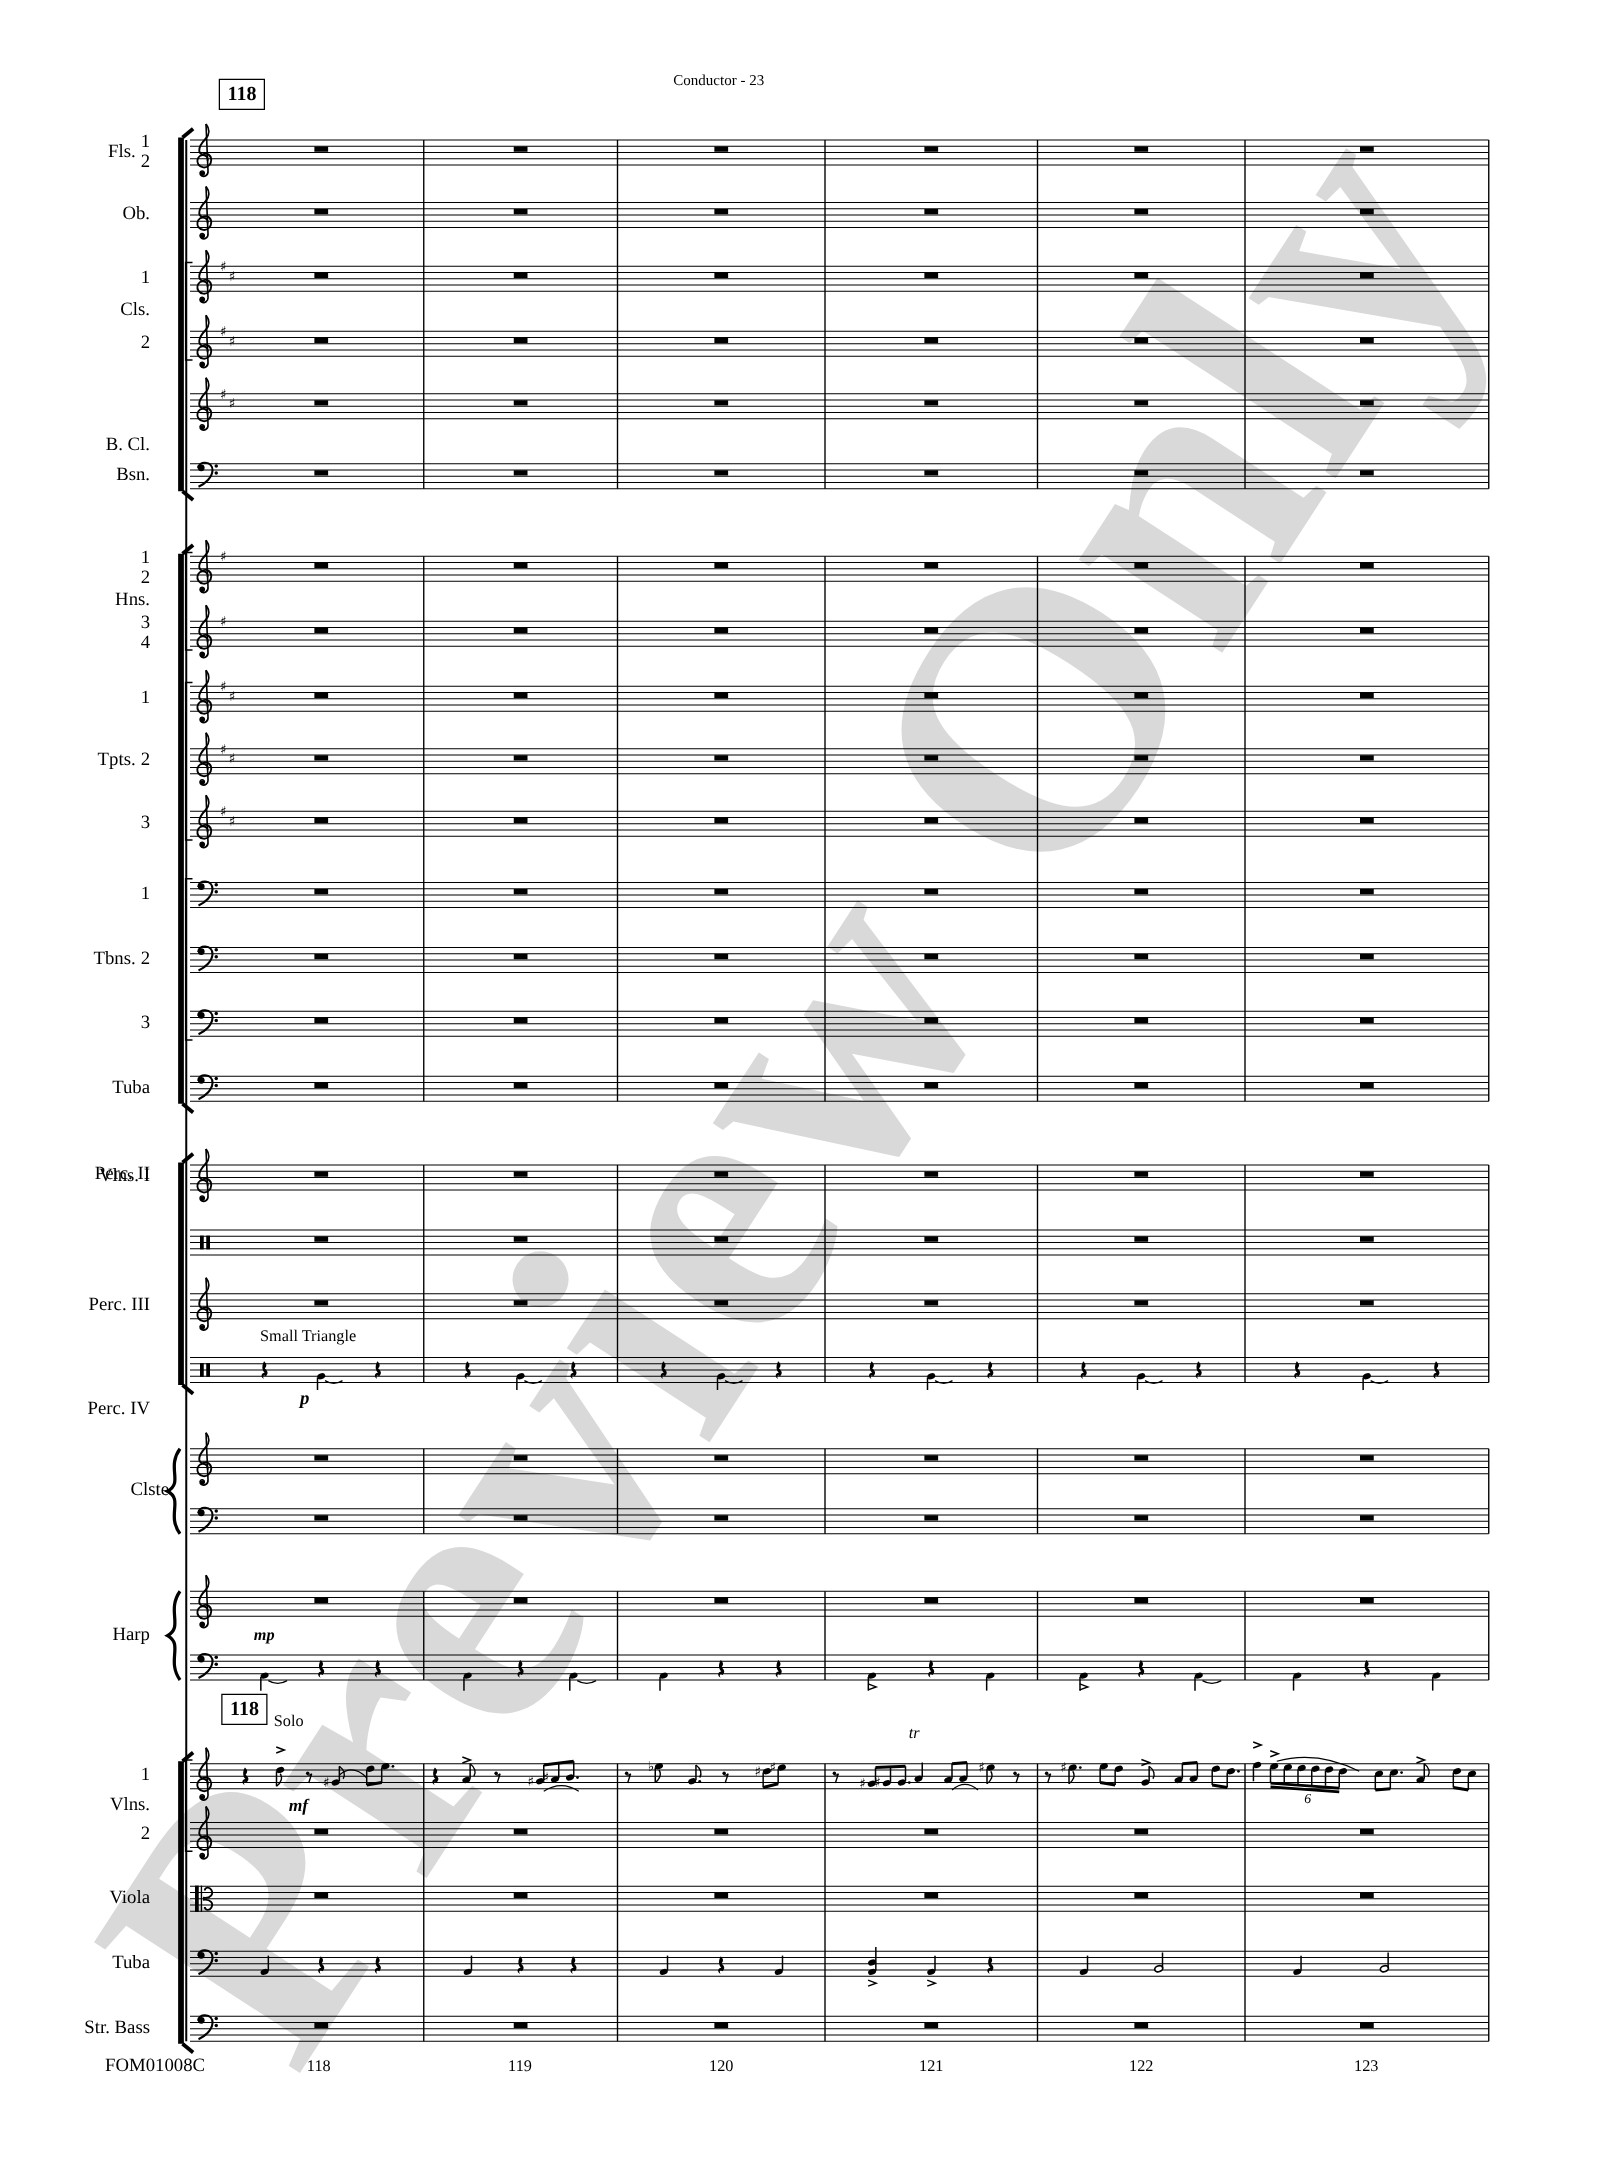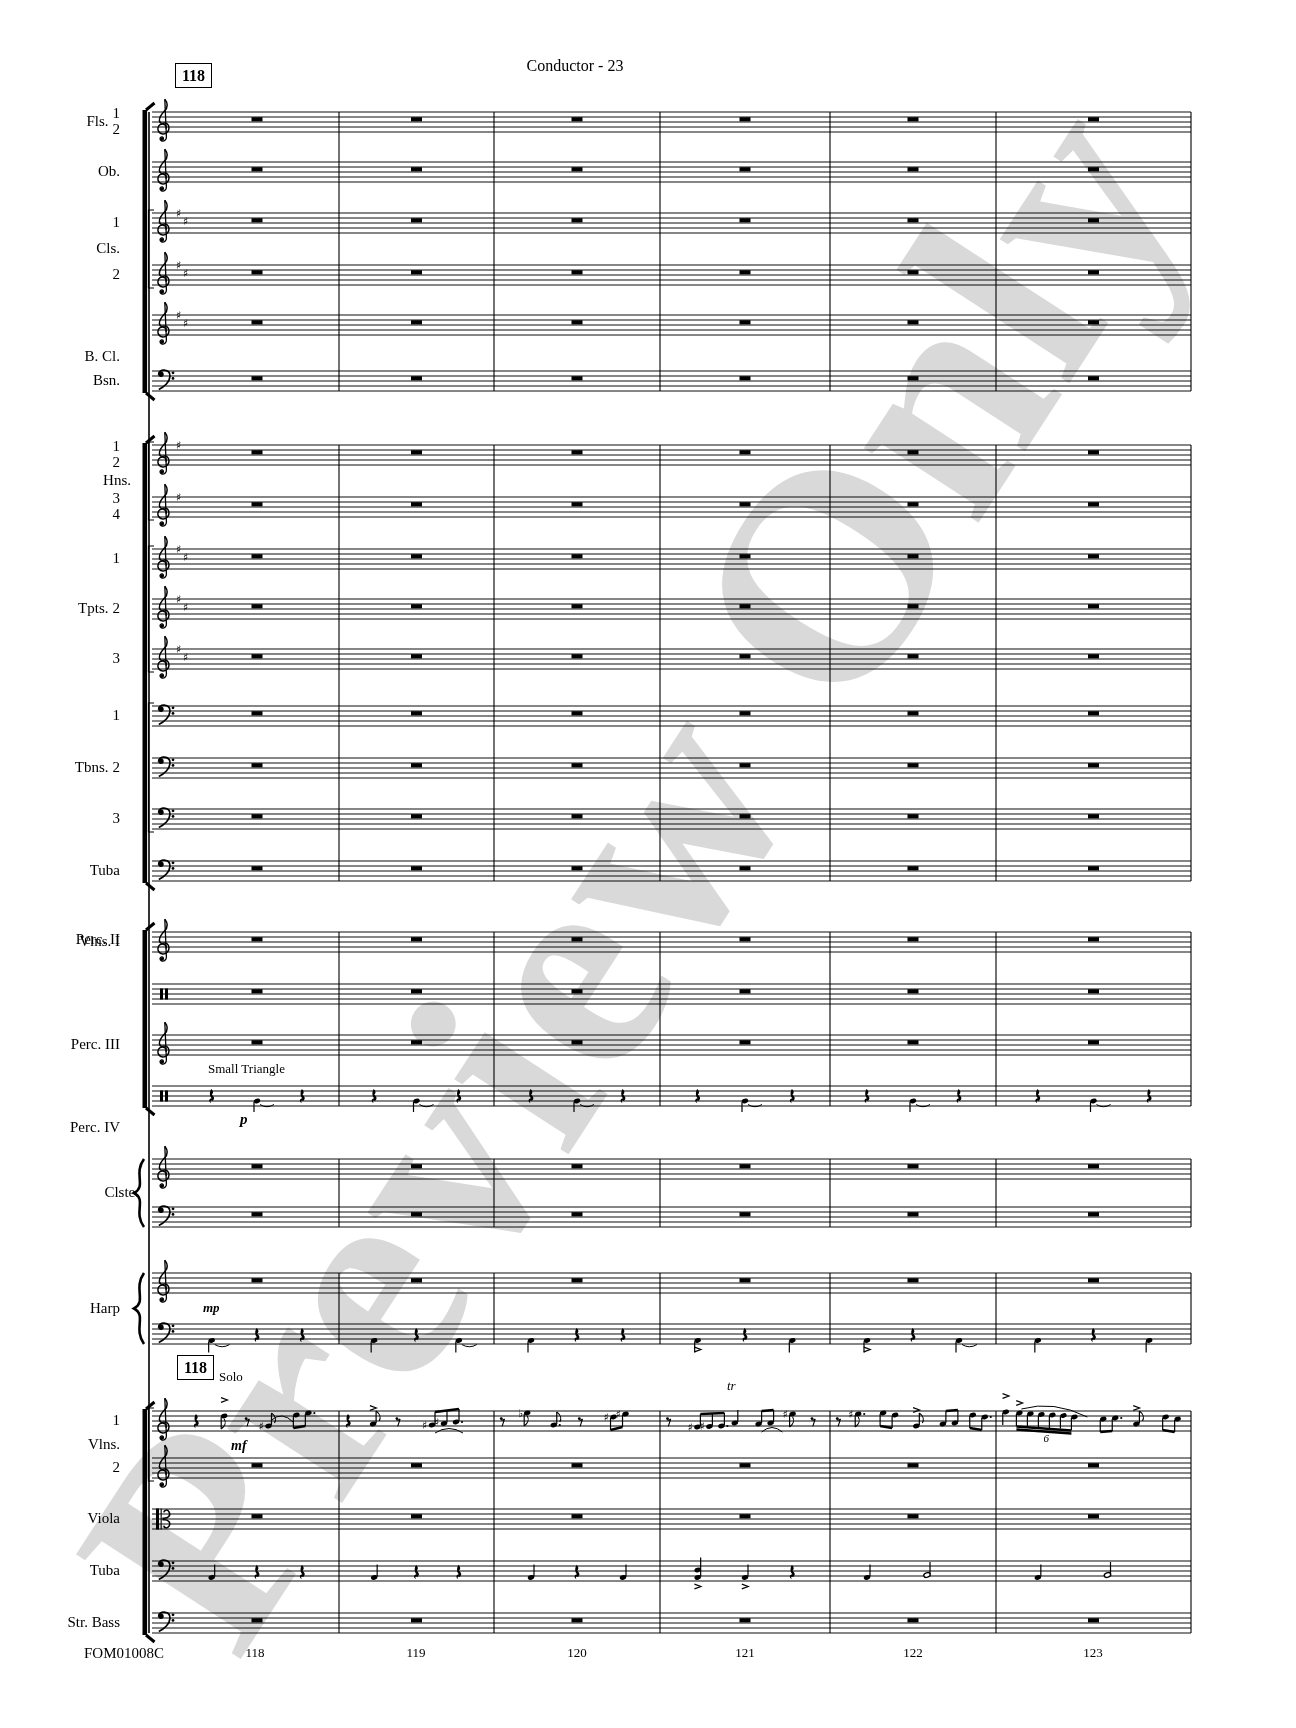--- a/index.html
+++ b/index.html
@@ -4,21 +4,21 @@
 <style>
   html,body{margin:0;padding:0;background:#ffffff;}
   #page{position:relative;width:1296px;height:1728px;background:#fff;overflow:hidden;
         font-family:"Liberation Serif",serif;color:#000;}
   .wm{position:absolute;left:632px;top:872px;z-index:1;white-space:nowrap;
       transform:translate(-50%,-50%) rotate(-57deg);
       font-family:"Liberation Serif",serif;font-weight:bold;font-size:298px;
       letter-spacing:3px;user-select:none;}
   #notation{position:absolute;left:0;top:0;z-index:2;}
   .txt{position:absolute;z-index:3;}
-  #title{left:575px;top:57px;transform:translateX(-50%);font-size:16px;}
+  #title{left:575px;top:57px;transform:translateX(-50%);font-size:12px;}
   .rehearsal{border:1.7px solid #000;font-weight:bold;font-size:16px;line-height:1;
              padding:4px 6px 3px 6px;background:transparent;}
   #rehearsal-top{left:175px;top:63px;}
   #rehearsal-strings{left:177px;top:1355px;}
   .dyn{font-weight:bold;font-style:italic;font-size:15px;line-height:1;}
   #dyn-p{left:240px;top:1112px;}
   #dyn-mp{left:203px;top:1301px;font-size:13px;}
   #dyn-mf{left:231px;top:1439px;font-size:14px;}
   .small-note{font-size:13px;line-height:1;}
   #small-triangle{left:208px;top:1062px;}
@@ -798,21 +798,21 @@
       </div>
       <div class="lblrow" style="top: 1571px;">
         <span class="lbl">Tuba</span>
       </div>
       <div class="lblrow" style="top: 1623px;">
         <span class="lbl">Str. Bass</span>
       </div>
       <div class="lblrow" style="top: 249px;">
         <span class="lbl">Cls.</span>
       </div>
-      <div class="lblrow" style="top: 481px; padding-left: 11px;">
+      <div class="lblrow" style="top: 481px;">
         <span class="lbl">Hns.</span>
       </div>
       <div class="lblrow" style="top: 1193px; margin-left: 19px;">
         <span class="lbl">Clste.</span>
       </div>
       <div class="lblrow" style="top: 1308.5px;">
         <span class="lbl">Harp</span>
       </div>
       <div class="lblrow" style="top: 1444.5px;">
         <span class="lbl">Vlns.</span>

